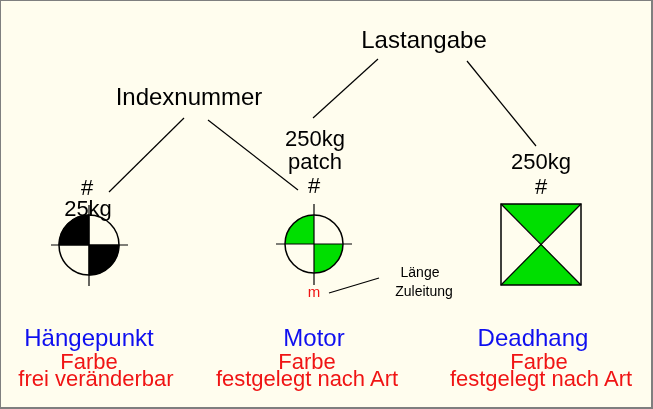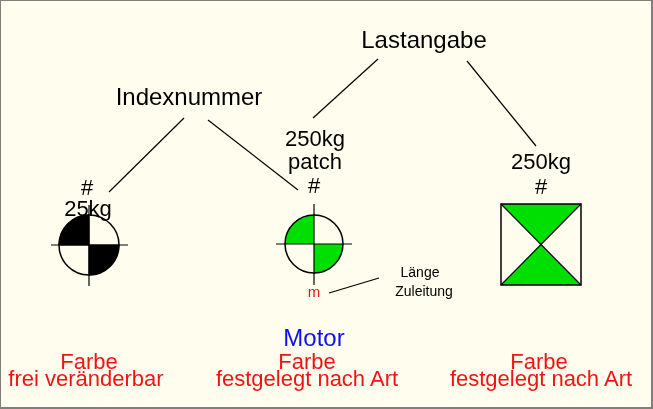--- a/index.html
+++ b/index.html
@@ -70,32 +70,34 @@
       <line class="ln" x1="580" y1="203" x2="500" y2="284"></line>
       <rect class="outline" x="500" y="203" width="80" height="81"></rect>
     </g>
   </svg>
 
   <div class="t big" style="left:423px; top:26px;">Lastangabe</div>
   <div class="t big" style="left:188px; top:83px;">Indexnummer</div>
 
   <div class="t mid" style="left:87px; top:152px;margin-top:44px;">25kg</div>
   <div class="t mid" style="left:86px; top:175px;">#</div>
+  <div class="t big blue" style="left:88px; top:324px;">Hängepunkt</div>
   <div class="t mid red" style="left:88px; top:349px;">Farbe</div>
-  <div class="t mid red" style="left:85px; top:366px;text-align:center;">frei veränderbar</div>
+  <div class="t mid red" style="left:95px; top:366px;text-align:center;">frei veränderbar</div>
 
   <div class="t mid" style="left:314px; top:126px;">250kg</div>
   <div class="t mid" style="left:314px; top:149px;">patch</div>
   <div class="t mid" style="left:313px; top:173px;">#</div>
   <div class="t small red" style="left:313px; top:283px;">m</div>
   <div class="t big blue" style="left:313px; top:324px;">Motor</div>
   <div class="t mid red" style="left:306px; top:349px;">Farbe</div>
   <div class="t mid red" style="left:306px; top:366px;">festgelegt nach Art</div>
 
   <div class="t lbl" style="left:419px; top:264px;">Länge</div>
   <div class="t lbl" style="left:423px; top:283px;text-align:right;">Zuleitung</div>
 
   <div class="t mid" style="left:540px; top:149px;">250kg</div>
   <div class="t mid" style="left:540px; top:174px;">#</div>
+  <div class="t big blue" style="left:532px; top:324px;">Deadhang</div>
   <div class="t mid red" style="left:538px; top:349px;">Farbe</div>
   <div class="t mid red" style="left:540px; top:366px;">festgelegt nach Art</div>
 
 </div>
 
 </body></html>

